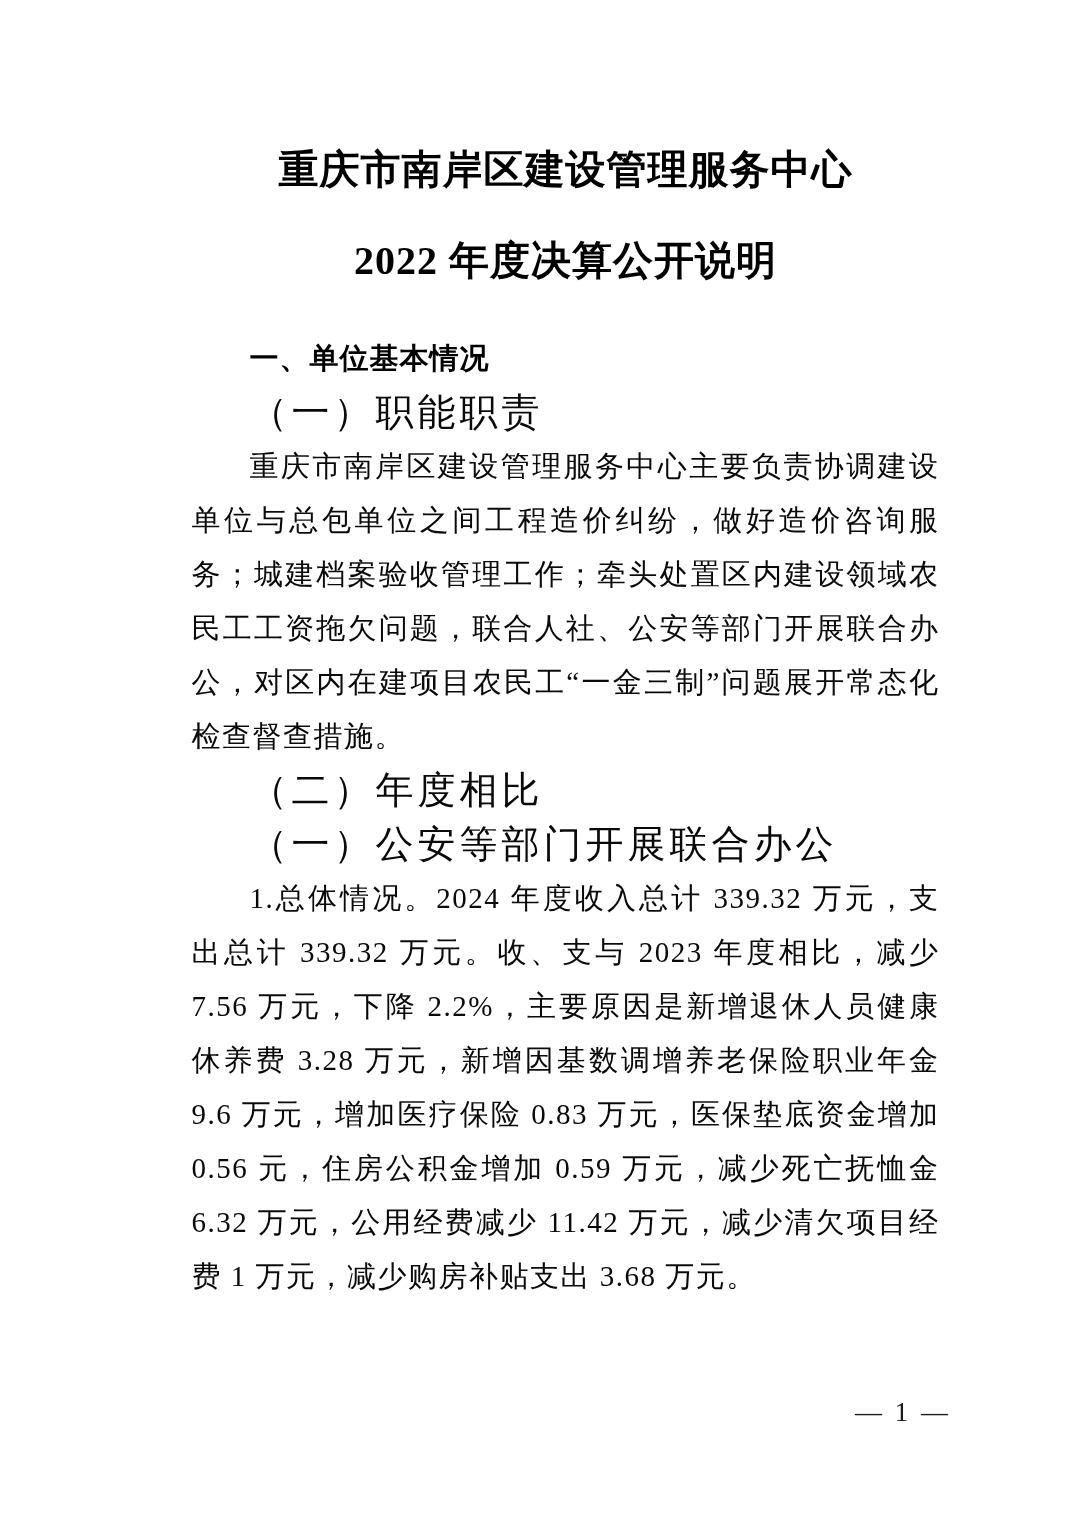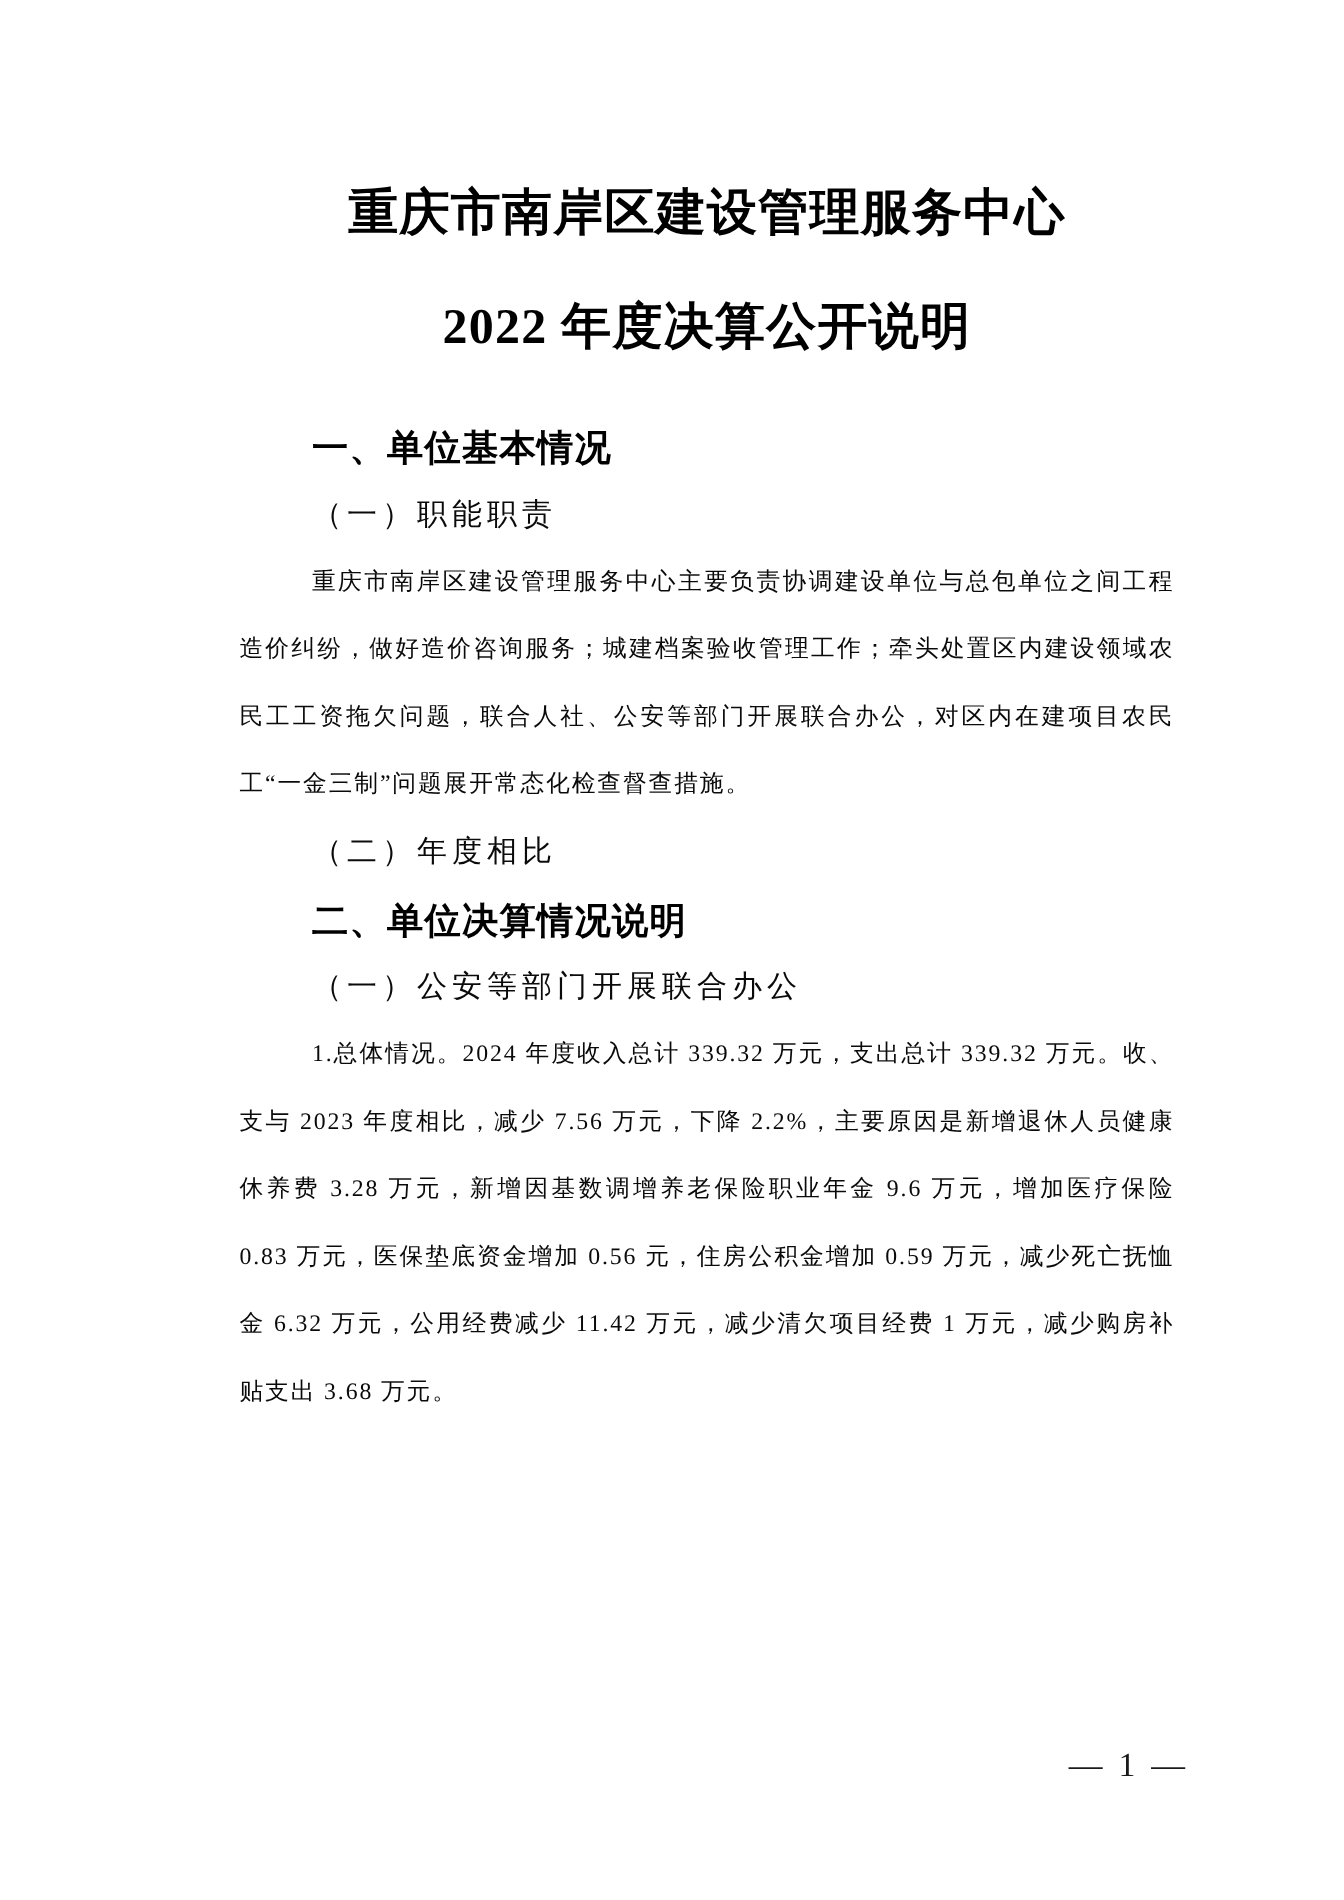--- a/index.html
+++ b/index.html
@@ -43,30 +43,30 @@
     font-size: 29px;
     line-height: 54px;
     text-indent: 58px;
     letter-spacing: 1px;
     color: #000000;
   }
   .h-kai {
     margin: 0;
     font-family: "Liberation Serif", serif;
     font-weight: normal;
-    font-size: 24px;
+    font-size: 38px;
     line-height: 54px;
     text-indent: 58px;
     letter-spacing: 4px;
     color: #0a0a0a;
   }
   .para {
     margin: 0;
     font-family: "Liberation Serif", serif;
-    font-size: 19px;
+    font-size: 29px;
     line-height: 54px;
     text-indent: 58px;
     text-align: justify;
     letter-spacing: 1.5px;
     color: #0a0a0a;
   }
   .page-number {
     position: absolute;
     right: 152px;
     bottom: 76px;
@@ -89,21 +89,20 @@
 
     <h2 class="h-bold">一、单位基本情况</h2>
 
     <h3 class="h-kai">（一）职能职责</h3>
 
     <p class="para">重庆市南岸区建设管理服务中心主要负责协调建设单位与总包单位之间工程造价纠纷，做好造价咨询服务；城建档案验收管理工作；牵头处置区内建设领域农民工工资拖欠问题，联合人社、公安等部门开展联合办公，对区内在建项目农民工“一金三制”问题展开常态化检查督查措施。</p>
 
     <h3 class="h-kai">（二）年度相比</h3>
 
 
-    <h2 class="h-bold">二、单位决算情况说明</h2>
 
     <h3 class="h-kai">（一）公安等部门开展联合办公</h3>
 
     <p class="para">1.总体情况。2024 年度收入总计 339.32 万元，支出总计 339.32 万元。收、支与 2023 年度相比，减少 7.56 万元，下降 2.2%，主要原因是新增退休人员健康休养费 3.28 万元，新增因基数调增养老保险职业年金 9.6 万元，增加医疗保险 0.83 万元，医保垫底资金增加 0.56 元，住房公积金增加 0.59 万元，减少死亡抚恤金 6.32 万元，公用经费减少 11.42 万元，减少清欠项目经费 1 万元，减少购房补贴支出 3.68 万元。</p>
 
   </div>
 
   <div class="page-number">— 1 —</div>
 
 </div>

